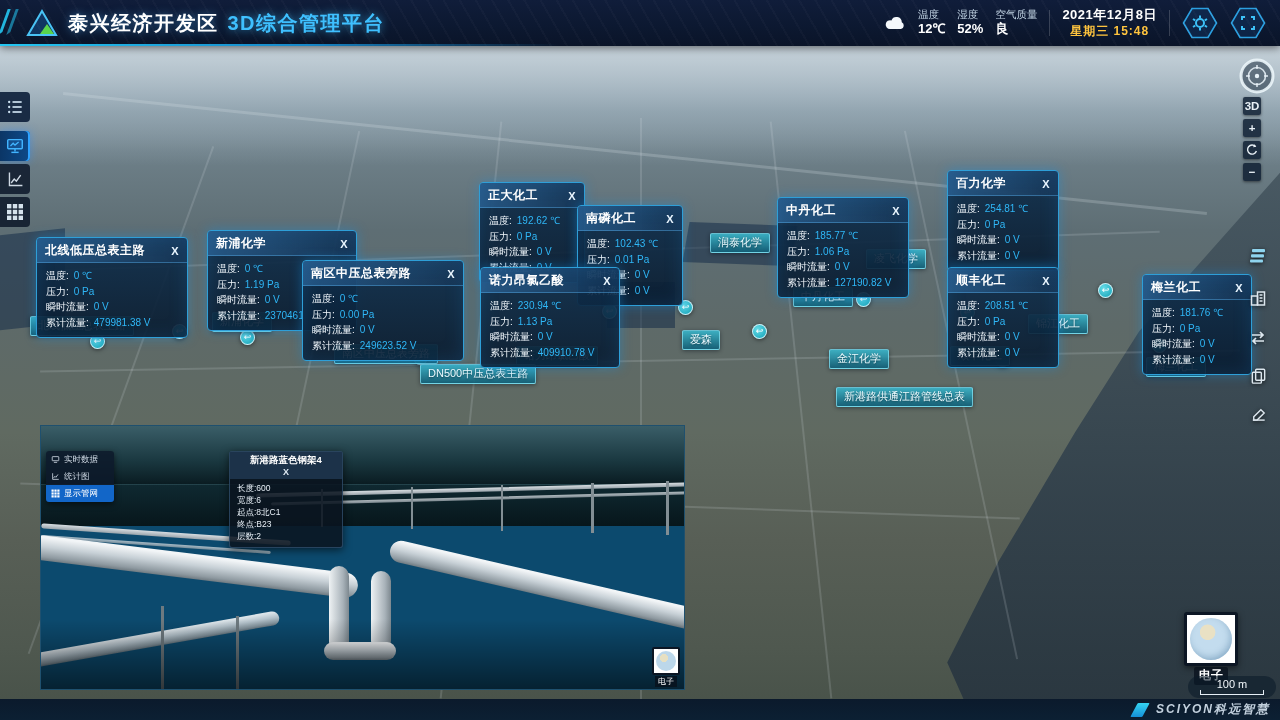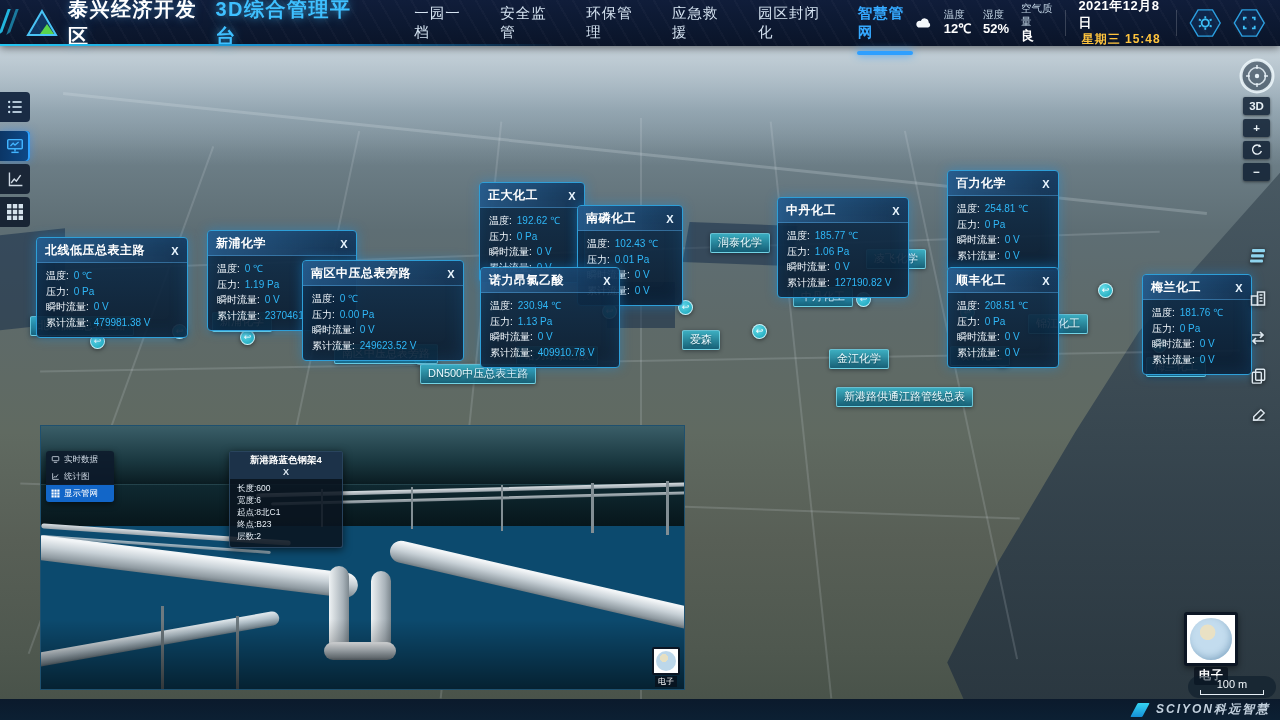--- a/index.html
+++ b/index.html
@@ -80,21 +80,21 @@
   .sidebar { position:absolute; left:0; top:92px; z-index:35; width:30px; }
   .sb-item { width:30px; height:30px; display:flex; align-items:center; justify-content:center;
     background:rgba(8,20,38,.82); margin-bottom:3px; border-radius:0 4px 4px 0; cursor:pointer; }
   .sb-item.tab { margin-bottom:9px; background:rgba(12,30,56,.9); }
   .sb-item.active { background:linear-gradient(90deg,#0b3666,#0d4a8a);
     box-shadow:inset -2px 0 0 #2fa3ff, 0 0 8px rgba(40,140,255,.5); }
 
   
   .compass { position:absolute; left:1238px; top:57px; z-index:36; cursor:pointer; }
   .tools { position:absolute; left:1243px; top:97px; z-index:36; display:flex; flex-direction:column; gap:4px; }
-  .tool-btn { width:27px; height:18px; background:rgba(12,28,48,.82); border-radius:2px;
+  .tool-btn { width:18px; height:18px; background:rgba(12,28,48,.82); border-radius:2px;
     color:#e8f0f5; font-size:11.5px; font-weight:bold; display:flex; align-items:center;
     justify-content:center; cursor:pointer; box-shadow:0 1px 3px rgba(0,0,0,.5); }
   .tools-low { position:absolute; left:1246px; top:246px; z-index:36; width:24px; }
   .tl-ic { display:flex; justify-content:center; cursor:pointer;
     filter:drop-shadow(0 1px 2px rgba(0,0,0,.7)); }
 
   
   .inset { position:absolute; left:40px; top:425px; width:645px; height:265px; z-index:40;
     background:#0c4a6e; border:1px solid rgba(60,90,110,.4); overflow:hidden; }
   .in-sky { position:absolute; left:0; top:0; width:645px; height:58px;
@@ -461,28 +461,20 @@
     <div class="hdr-chev c2"></div>
     <div class="logo">
       <svg width="32" height="28" viewBox="0 0 32 28">
         <path d="M16 2 L30 26 H2 Z" fill="rgba(25,110,190,.35)" stroke="#49c3f5" stroke-width="2"></path>
         <path d="M21 15 L28 25 H14 Z" fill="#59d44a"></path>
       </svg>
     </div>
     <span class="title-zone">泰兴经济开发区</span>
     <span class="title-plat">3D综合管理平台</span>
 
-    <nav>
-      <div class="nav-item">一园一档</div>
-      <div class="nav-item">安全监管</div>
-      <div class="nav-item">环保管理</div>
-      <div class="nav-item">应急救援</div>
-      <div class="nav-item">园区封闭化</div>
-      <div class="nav-item active">智慧管网</div>
-    </nav>
 
     <div class="hdr-right">
       <div class="weather">
         <svg width="22" height="16" viewBox="0 0 22 16">
           <path d="M6 14 a4.4 4.4 0 1 1 1.4-8.6 A5.4 5.4 0 0 1 17.8 7.3 A3.6 3.6 0 0 1 17 14 Z" fill="#f4f8fb"></path>
         </svg>
         <div class="wx-col">
           <span class="wx-lbl">温度</span>
           <span class="wx-val">12℃</span>
         </div>

